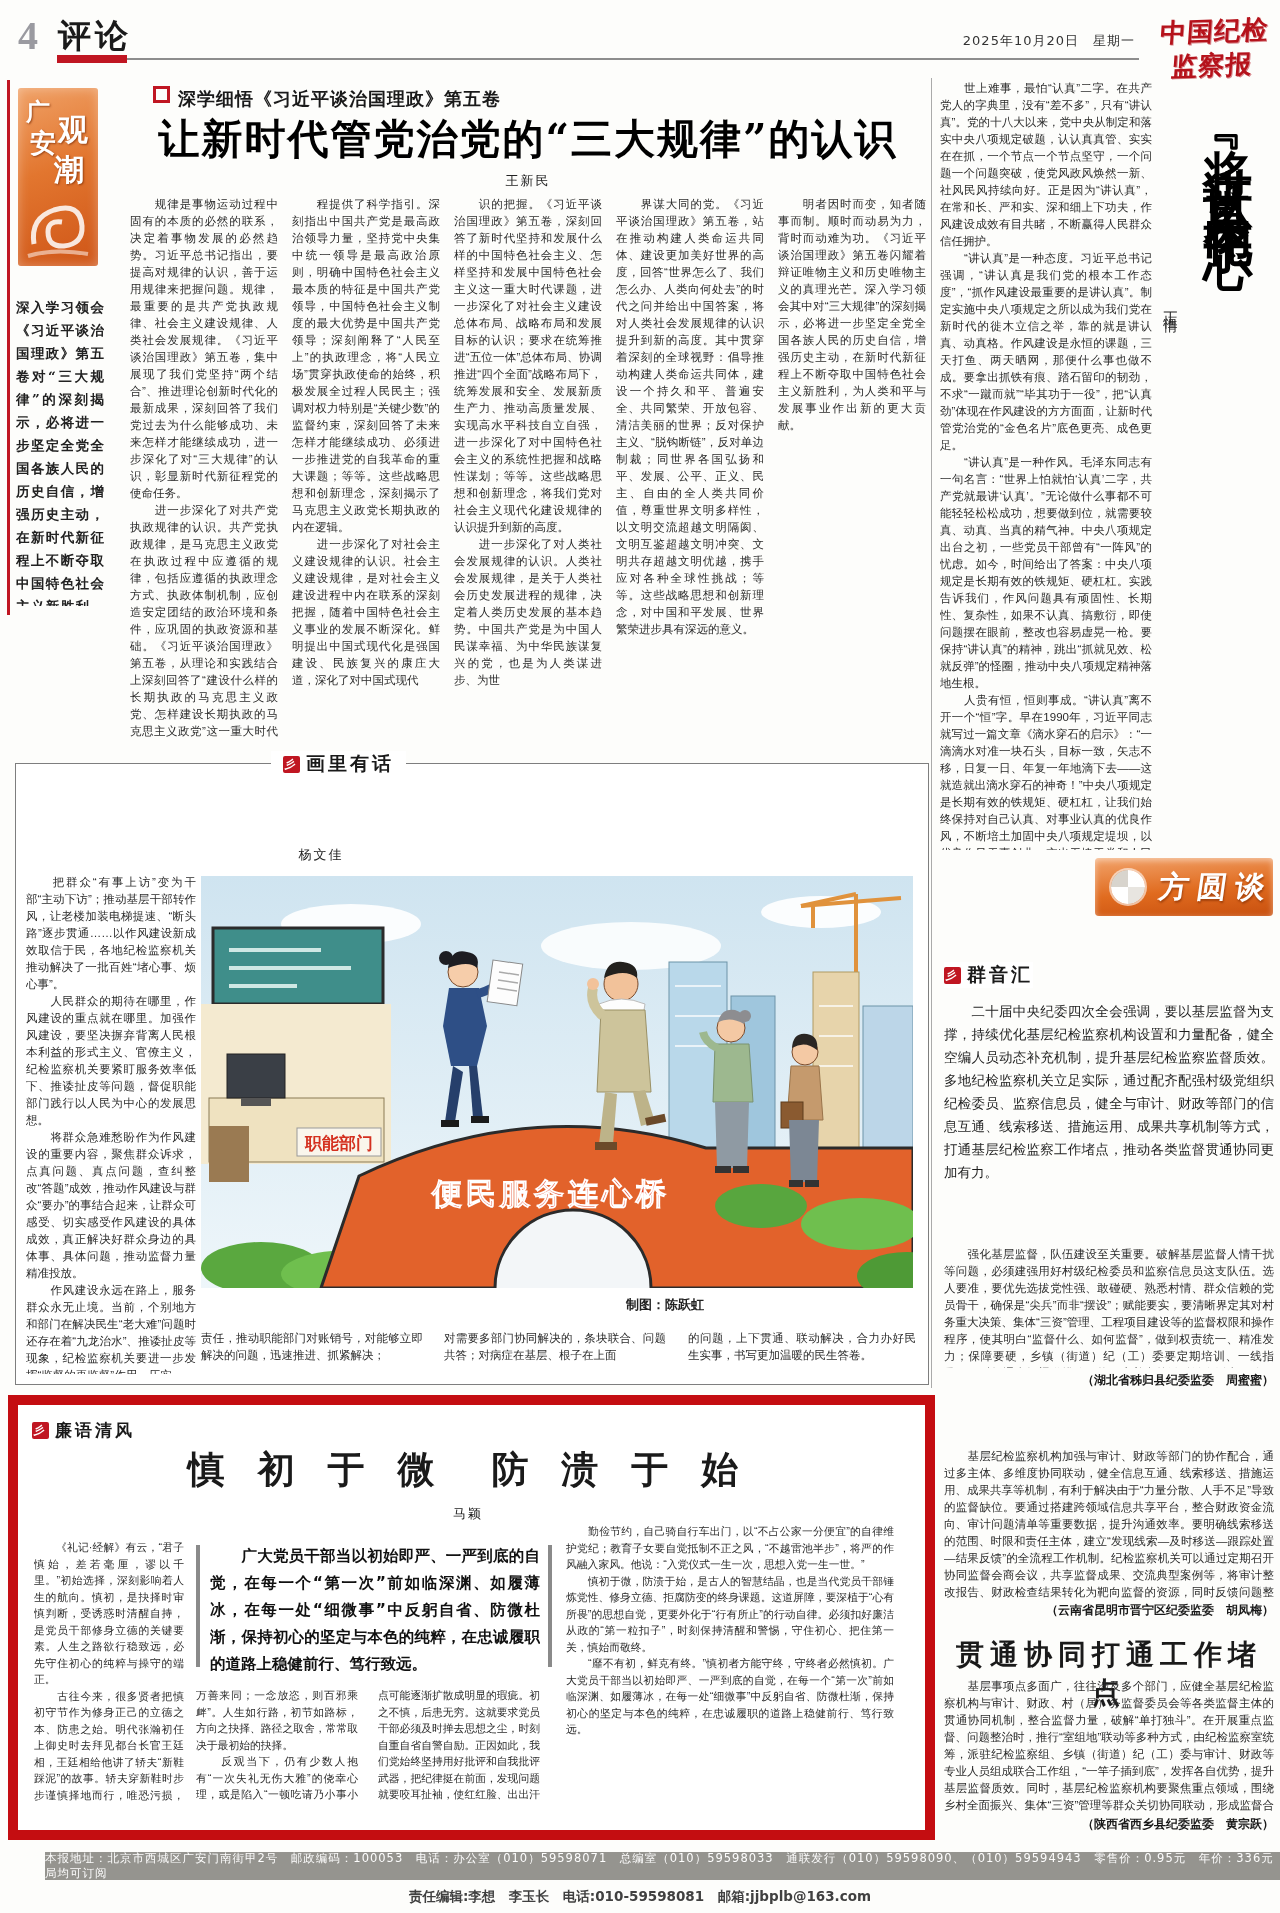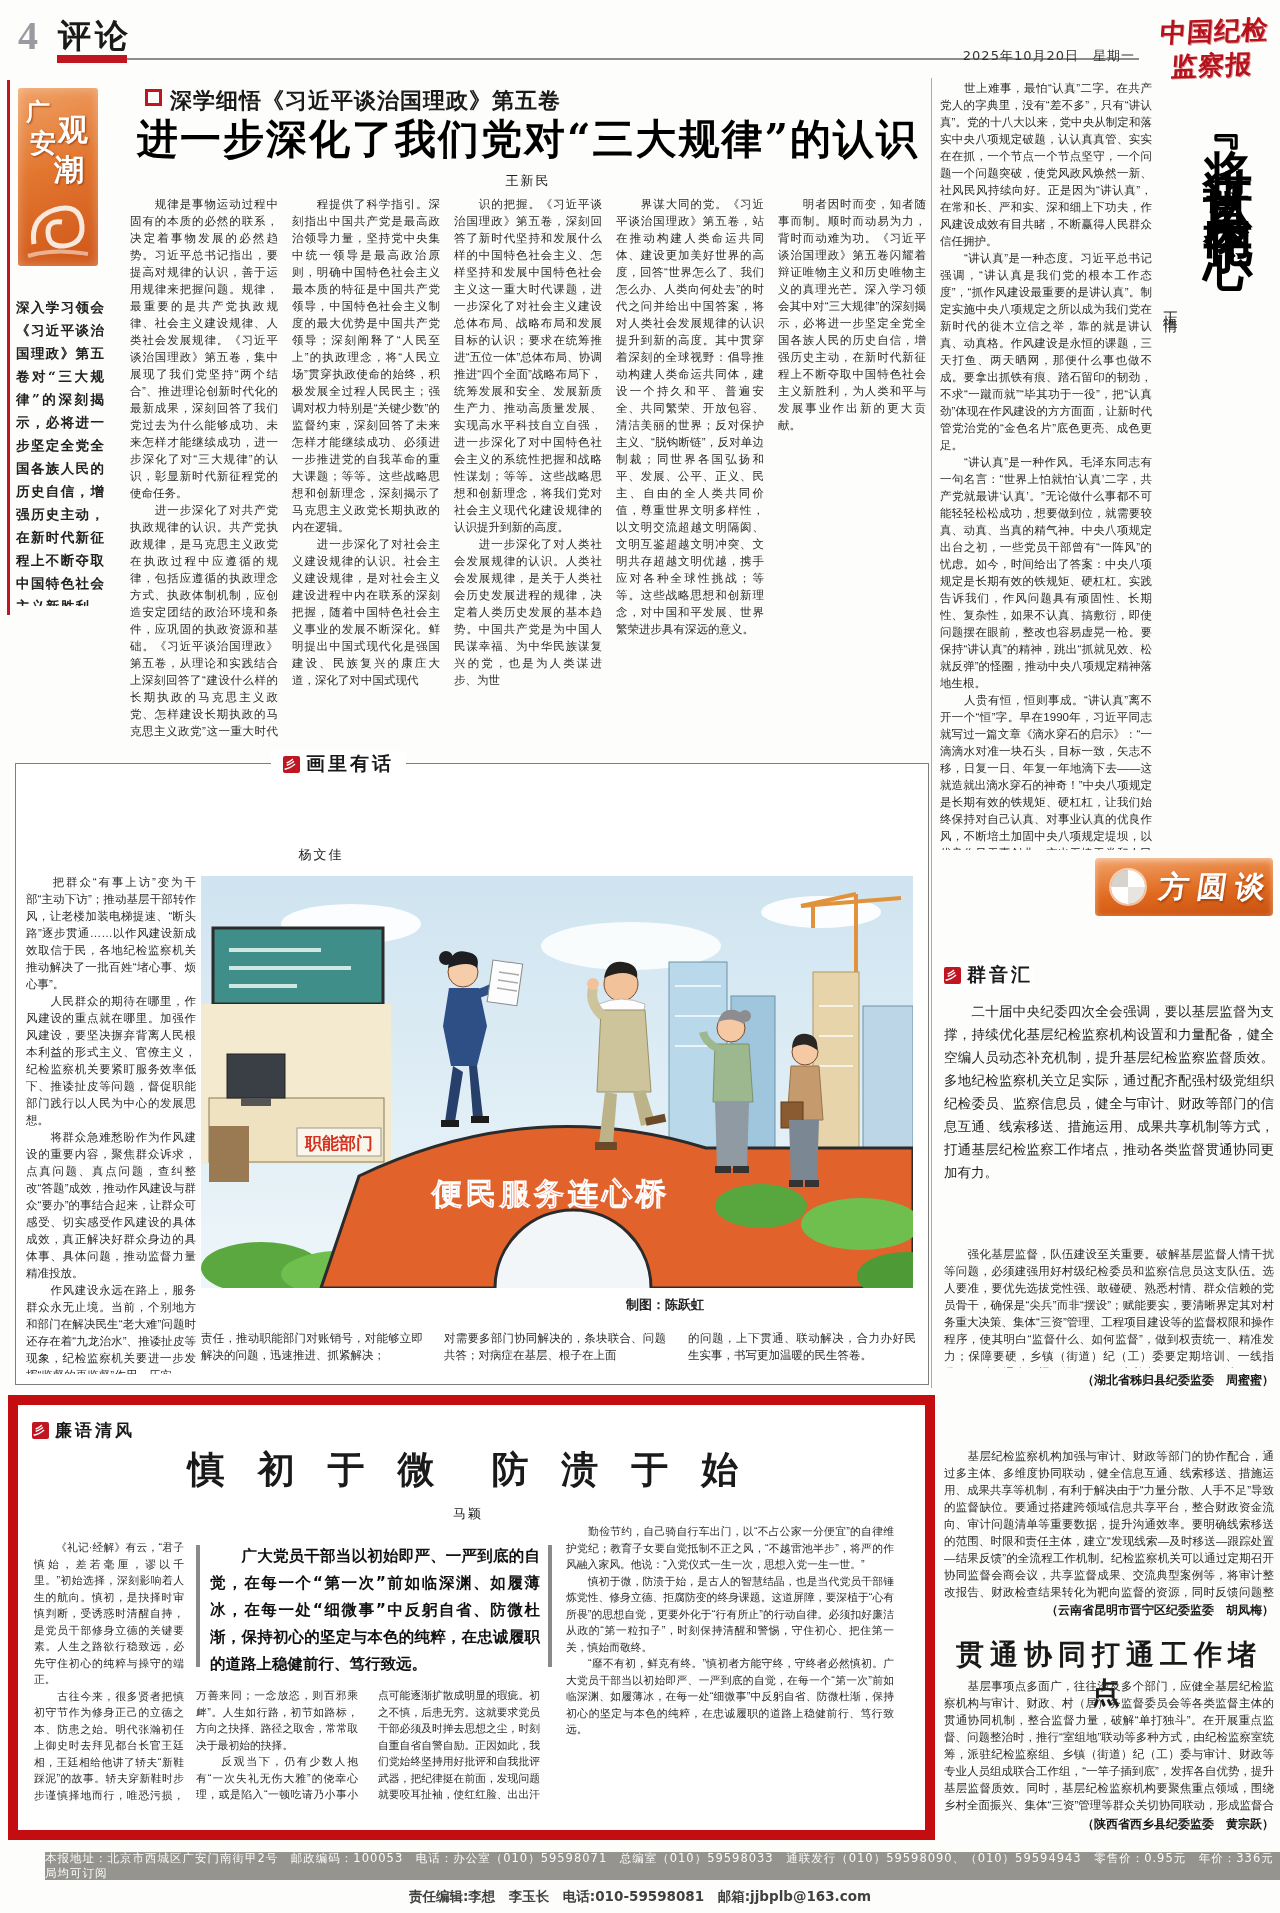--- a/index.html
+++ b/index.html
@@ -6,33 +6,33 @@
   #page{position:relative;width:1280px;height:1913px;background:#fdfdfb;margin:0 auto;overflow:hidden;
         font-family:"DejaVu Sans","Liberation Sans",sans-serif;color:#1a1a1a;}
   .abs{position:absolute;}
   .just{text-align:justify;text-justify:inter-ideograph;overflow:hidden;white-space:pre-line;}
   .body-txt{font-family:Liberation Sans, sans-serif;color:#2b2b2b;}
   
   .pgnum{font-size:40px;color:#9a9aa0;font-weight:bold;font-family:"Liberation Serif",serif;}
   .secname{font-size:33px;font-weight:900;letter-spacing:4px;font-family:Liberation Sans, sans-serif;}
   .redbar{background:#c01622;}
   .grayline{background:#8d8d8d;}
-  .dateline{font-size:13px;color:#333;letter-spacing:1px;margin-top:15px;}
+  .dateline{font-size:13px;color:#333;letter-spacing:1px;}
   .masthead{font-size:31px;font-weight:900;color:#b5121b;letter-spacing:1px;transform:skewX(-6deg) rotate(-2deg);
             font-family:"DejaVu Serif",serif;text-shadow:1px 1px 0 #d8888d;}
   
   .vred{background:#c01622;width:3px;}
   .badge{background:linear-gradient(160deg,#f0a166 0%,#e2762f 45%,#cf5517 100%);border-radius:3px;
          box-shadow:inset 0 0 12px rgba(255,255,255,.35);}
   .badge span{position:absolute;color:#fff;font-weight:900;font-family:"DejaVu Serif",serif;
               text-shadow:1px 1px 2px rgba(120,40,0,.7);}
   .sidebar-intro{font-size:13.5px;line-height:23px;font-weight:700;color:#222;
                  font-family:"DejaVu Serif",serif;}
   
-  .kicker{font-size:22px;font-weight:700;letter-spacing:1px;font-family:"DejaVu Serif",serif;}
+  .kicker{font-size:18px;font-weight:700;letter-spacing:1px;font-family:"DejaVu Serif",serif;margin-left:8px;}
   .ksq{display:inline-block;width:11px;height:11px;border:3px solid #c01622;margin-right:8px;vertical-align:2px;}
   .mainhead{font-size:41px;font-weight:900;letter-spacing:2px;font-family:"DejaVu Serif",serif;color:#000;}
   .byline{font-size:13px;color:#222;letter-spacing:2px;}
   .col{font-size:11.5px;line-height:17px;}
   
   .hbox{border:1px solid #7e7e7e;background:#fff;}
   .seclabel{font-size:19px;font-weight:700;letter-spacing:3px;font-family:"DejaVu Serif",serif;background:#fff;
             display:flex;align-items:center;gap:6px;}
   .secicon{width:17px;height:17px;background:#c01622;color:#fff;font-size:11px;line-height:17px;
            text-align:center;border-radius:2px;font-weight:700;}
@@ -85,21 +85,21 @@
     <svg class="abs" style="left:6px;top:96px;" width="68" height="76" viewBox="0 0 68 76">
       <g fill="none" stroke="#fff" stroke-width="5" opacity="0.85">
         <path d="M10 60 Q6 34 30 26 Q56 18 58 42 Q59 60 40 62 Q24 63 24 48 Q24 36 38 38"></path>
         <path d="M4 72 Q30 64 64 70" stroke-width="4" opacity="0.6"></path>
       </g>
     </svg>
   </div>
   <div class="abs sidebar-intro just" style="left:16px;top:296px;width:88px;height:310px;">深入学习领会《习近平谈治国理政》第五卷对“三大规律”的深刻揭示，必将进一步坚定全党全国各族人民的历史自信，增强历史主动，在新时代新征程上不断夺取中国特色社会主义新胜利，为人类和平与发展事业作出新的更大贡献。</div>
 
   <div class="abs kicker" style="left:145px;top:86px;"><span class="ksq"></span><span>深学细悟《习近平谈治国理政》第五卷</span></div>
-  <div class="abs mainhead" style="left:128px;top:112px;width:800px;text-align:center;">进一步深化了我们党对“三大规律”的认识</div>
+  <div class="abs mainhead" style="left:128px;top:112px;width:800px;text-align:center;">让新时代管党治党的“三大规律”的认识</div>
   <div class="abs byline" style="left:128px;top:172px;width:800px;text-align:center;">王新民</div>
   <div class="abs col body-txt just" style="left:130px;top:196px;width:148px;height:544px;">　　规律是事物运动过程中固有的本质的必然的联系，决定着事物发展的必然趋势。习近平总书记指出，要提高对规律的认识，善于运用规律来把握问题。规律，最重要的是共产党执政规律、社会主义建设规律、人类社会发展规律。《习近平谈治国理政》第五卷，集中展现了我们党坚持“两个结合”、推进理论创新时代化的最新成果，深刻回答了我们党过去为什么能够成功、未来怎样才能继续成功，进一步深化了对“三大规律”的认识，彰显新时代新征程党的使命任务。
 　　进一步深化了对共产党执政规律的认识。共产党执政规律，是马克思主义政党在执政过程中应遵循的规律，包括应遵循的执政理念方式、执政体制机制，应创造安定团结的政治环境和条件，应巩固的执政资源和基础。《习近平谈治国理政》第五卷，从理论和实践结合上深刻回答了“建设什么样的长期执政的马克思主义政党、怎样建设长期执政的马克思主义政党”这一重大时代课题的认识，为新时代坚持和加强党的全面领导、推进党的自我革命进</div>
   <div class="abs col body-txt just" style="left:454px;top:196px;width:148px;height:544px;">　　识的把握。《习近平谈治国理政》第五卷，深刻回答了新时代坚持和发展什么样的中国特色社会主义、怎样坚持和发展中国特色社会主义这一重大时代课题，进一步深化了对社会主义建设总体布局、战略布局和发展目标的认识；要求在统筹推进“五位一体”总体布局、协调推进“四个全面”战略布局下，统筹发展和安全、发展新质生产力、推动高质量发展、实现高水平科技自立自强，进一步深化了对中国特色社会主义的系统性把握和战略性谋划；等等。这些战略思想和创新理念，将我们党对社会主义现代化建设规律的认识提升到新的高度。
 　　进一步深化了对人类社会发展规律的认识。人类社会发展规律，是关于人类社会历史发展进程的规律，决定着人类历史发展的基本趋势。中国共产党是为中国人民谋幸福、为中华民族谋复兴的党，也是为人类谋进步、为世</div>
   <div class="abs col body-txt just" style="left:292px;top:196px;width:148px;height:544px;">　　程提供了科学指引。深刻指出中国共产党是最高政治领导力量，坚持党中央集中统一领导是最高政治原则，明确中国特色社会主义最本质的特征是中国共产党领导，中国特色社会主义制度的最大优势是中国共产党领导；深刻阐释了“人民至上”的执政理念，将“人民立场”贯穿执政使命的始终，积极发展全过程人民民主；强调对权力特别是“关键少数”的监督约束，深刻回答了未来怎样才能继续成功、必须进一步推进党的自我革命的重大课题；等等。这些战略思想和创新理念，深刻揭示了马克思主义政党长期执政的内在逻辑。
 　　进一步深化了对社会主义建设规律的认识。社会主义建设规律，是对社会主义建设进程中内在联系的深刻把握，随着中国特色社会主义事业的发展不断深化。鲜明提出中国式现代化是强国建设、民族复兴的康庄大道，深化了对中国式现代</div>
   <div class="abs col body-txt just" style="left:616px;top:196px;width:148px;height:544px;">　　界谋大同的党。《习近平谈治国理政》第五卷，站在推动构建人类命运共同体、建设更加美好世界的高度，回答“世界怎么了、我们怎么办、人类向何处去”的时代之问并给出中国答案，将对人类社会发展规律的认识提升到新的高度。其中贯穿着深刻的全球视野：倡导推动构建人类命运共同体，建设一个持久和平、普遍安全、共同繁荣、开放包容、清洁美丽的世界；反对保护主义、“脱钩断链”，反对单边制裁；同世界各国弘扬和平、发展、公平、正义、民主、自由的全人类共同价值，尊重世界文明多样性，以文明交流超越文明隔阂、文明互鉴超越文明冲突、文明共存超越文明优越，携手应对各种全球性挑战；等等。这些战略思想和创新理念，对中国和平发展、世界繁荣进步具有深远的意义。</div>
   <div class="abs col body-txt just" style="left:778px;top:196px;width:148px;height:544px;">　　明者因时而变，知者随事而制。顺时而动易为力，背时而动难为功。《习近平谈治国理政》第五卷闪耀着辩证唯物主义和历史唯物主义的真理光芒。深入学习领会其中对“三大规律”的深刻揭示，必将进一步坚定全党全国各族人民的历史自信，增强历史主动，在新时代新征程上不断夺取中国特色社会主义新胜利，为人类和平与发展事业作出新的更大贡献。</div>
 

